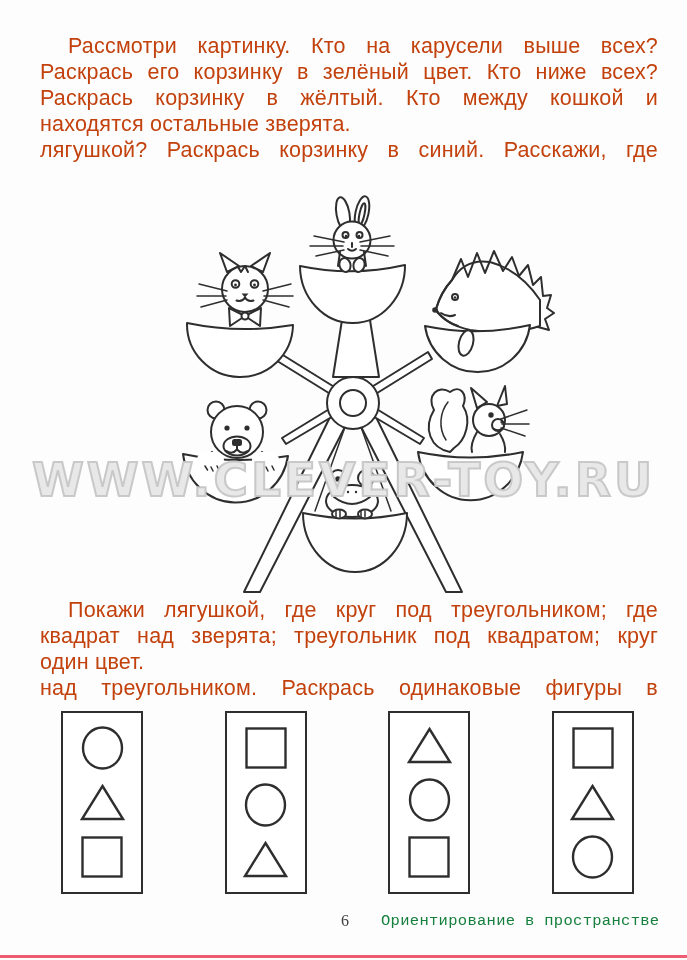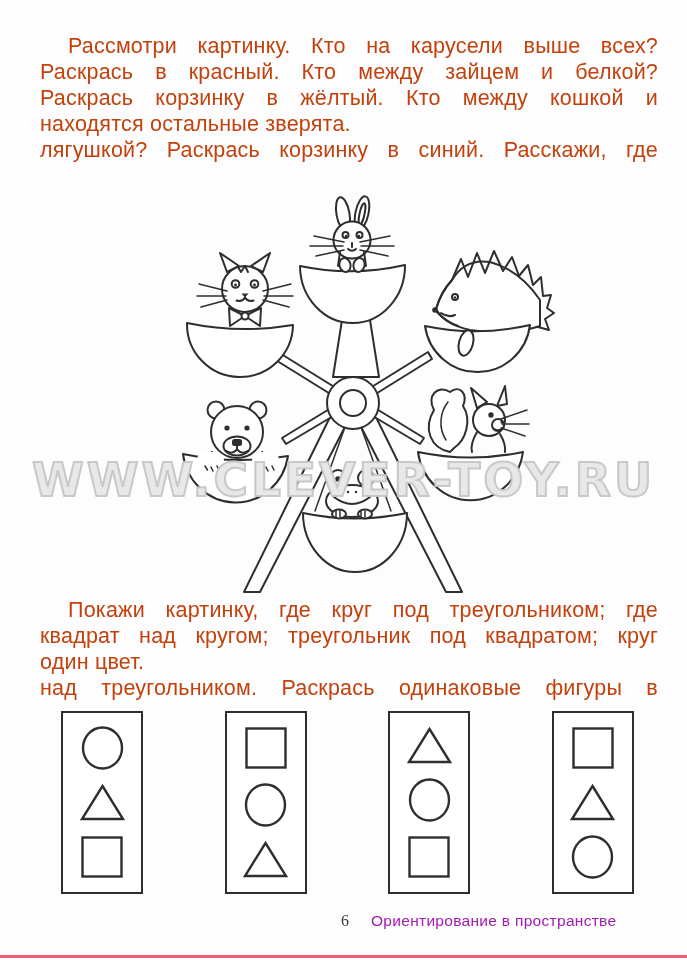--- a/index.html
+++ b/index.html
@@ -29,33 +29,33 @@
   .cards{position:absolute;top:711px;left:61px;width:573px;
          display:flex;justify-content:space-between;}
   .card{width:82px;height:183px;border:2px solid #2e2e2e;background:#fff;box-sizing:border-box;
         display:flex;flex-direction:column;align-items:center;justify-content:space-evenly;}
   .shape{display:flex;align-items:center;justify-content:center;}
   .shape svg{display:block;}
   .shape svg *{fill:#fff;stroke:#2e2e2e;stroke-width:2.4;stroke-linejoin:miter;}
   
   .footer-num{position:absolute;top:912px;left:341px;font-family:"Liberation Serif", serif;
       font-size:16px;color:#3f3f3f;}
-  .footer-title{position:absolute;top:912px;left:371px;font-family:Liberation Sans, sans-serif;
-      font-size:15.5px;letter-spacing:.3px;color:#a21caf;}
+  .footer-title{position:absolute;top:912px;left:381px;font-family:Liberation Mono, monospace;
+      font-size:15.5px;letter-spacing:.3px;color:#15803d;}
   
   .bottom-line{position:absolute;left:0;top:955px;width:687px;height:3px;}
 </style>
 </head>
 <body>
 
 <div class="page">
 
   <div class="para" id="para1">
     <div class="line first">Рассмотри картинку. Кто на карусели выше всех?</div>
-    <div class="line">Раскрась в красный. Кто между зайцем и белкой?</div>
+    <div class="line">Раскрась его корзинку в зелёный цвет. Кто ниже всех?</div>
     <div class="line">Раскрась корзинку в жёлтый. Кто между кошкой и</div>
     <div class="line last">находятся остальные зверята.</div>
     <div class="line">лягушкой? Раскрась корзинку в синий. Расскажи, где</div>
   </div>
 
   <svg id="wheel" width="687" height="410" viewBox="0 195 687 410">
 
     <g>
       <polygon class="wf" points="333,411 349,419 260,592 244,592"></polygon>
       <polygon class="wf" points="373,411 357,419 446,592 462,592"></polygon>
@@ -186,22 +186,22 @@
       <path class="wf" d="M303,513 Q355,524 407,513 A52 59 0 0 1 303,513 Z"></path>
       <ellipse class="wf" cx="339" cy="514" rx="7" ry="4.5"></ellipse>
       <ellipse class="wf" cx="365" cy="514" rx="7" ry="4.5"></ellipse>
       <path class="thin" d="M336,511 v6 M340,510.5 v6.5 M361,510.5 v6.5 M365,511 v6"></path>
     </g>
   </svg>
 
   <div class="watermark">WWW.CLEVER-TOY.RU</div>
 
   <div class="para" id="para2">
-    <div class="line first">Покажи картинку, где круг под треугольником; где</div>
-    <div class="line">квадрат над кругом; треугольник под квадратом; круг</div>
+    <div class="line first">Покажи лягушкой, где круг под треугольником; где</div>
+    <div class="line">квадрат над зверята; треугольник под квадратом; круг</div>
     <div class="line last">один цвет.</div>
     <div class="line">над треугольником. Раскрась одинаковые фигуры в</div>
   </div>
 
   <div class="cards">
     <div class="card">
         <div class="shape">
           <svg width="43" height="44" viewBox="0 0 43 44">
             <ellipse cx="21.5" cy="22" rx="19.5" ry="20.5"></ellipse>
           </svg>

